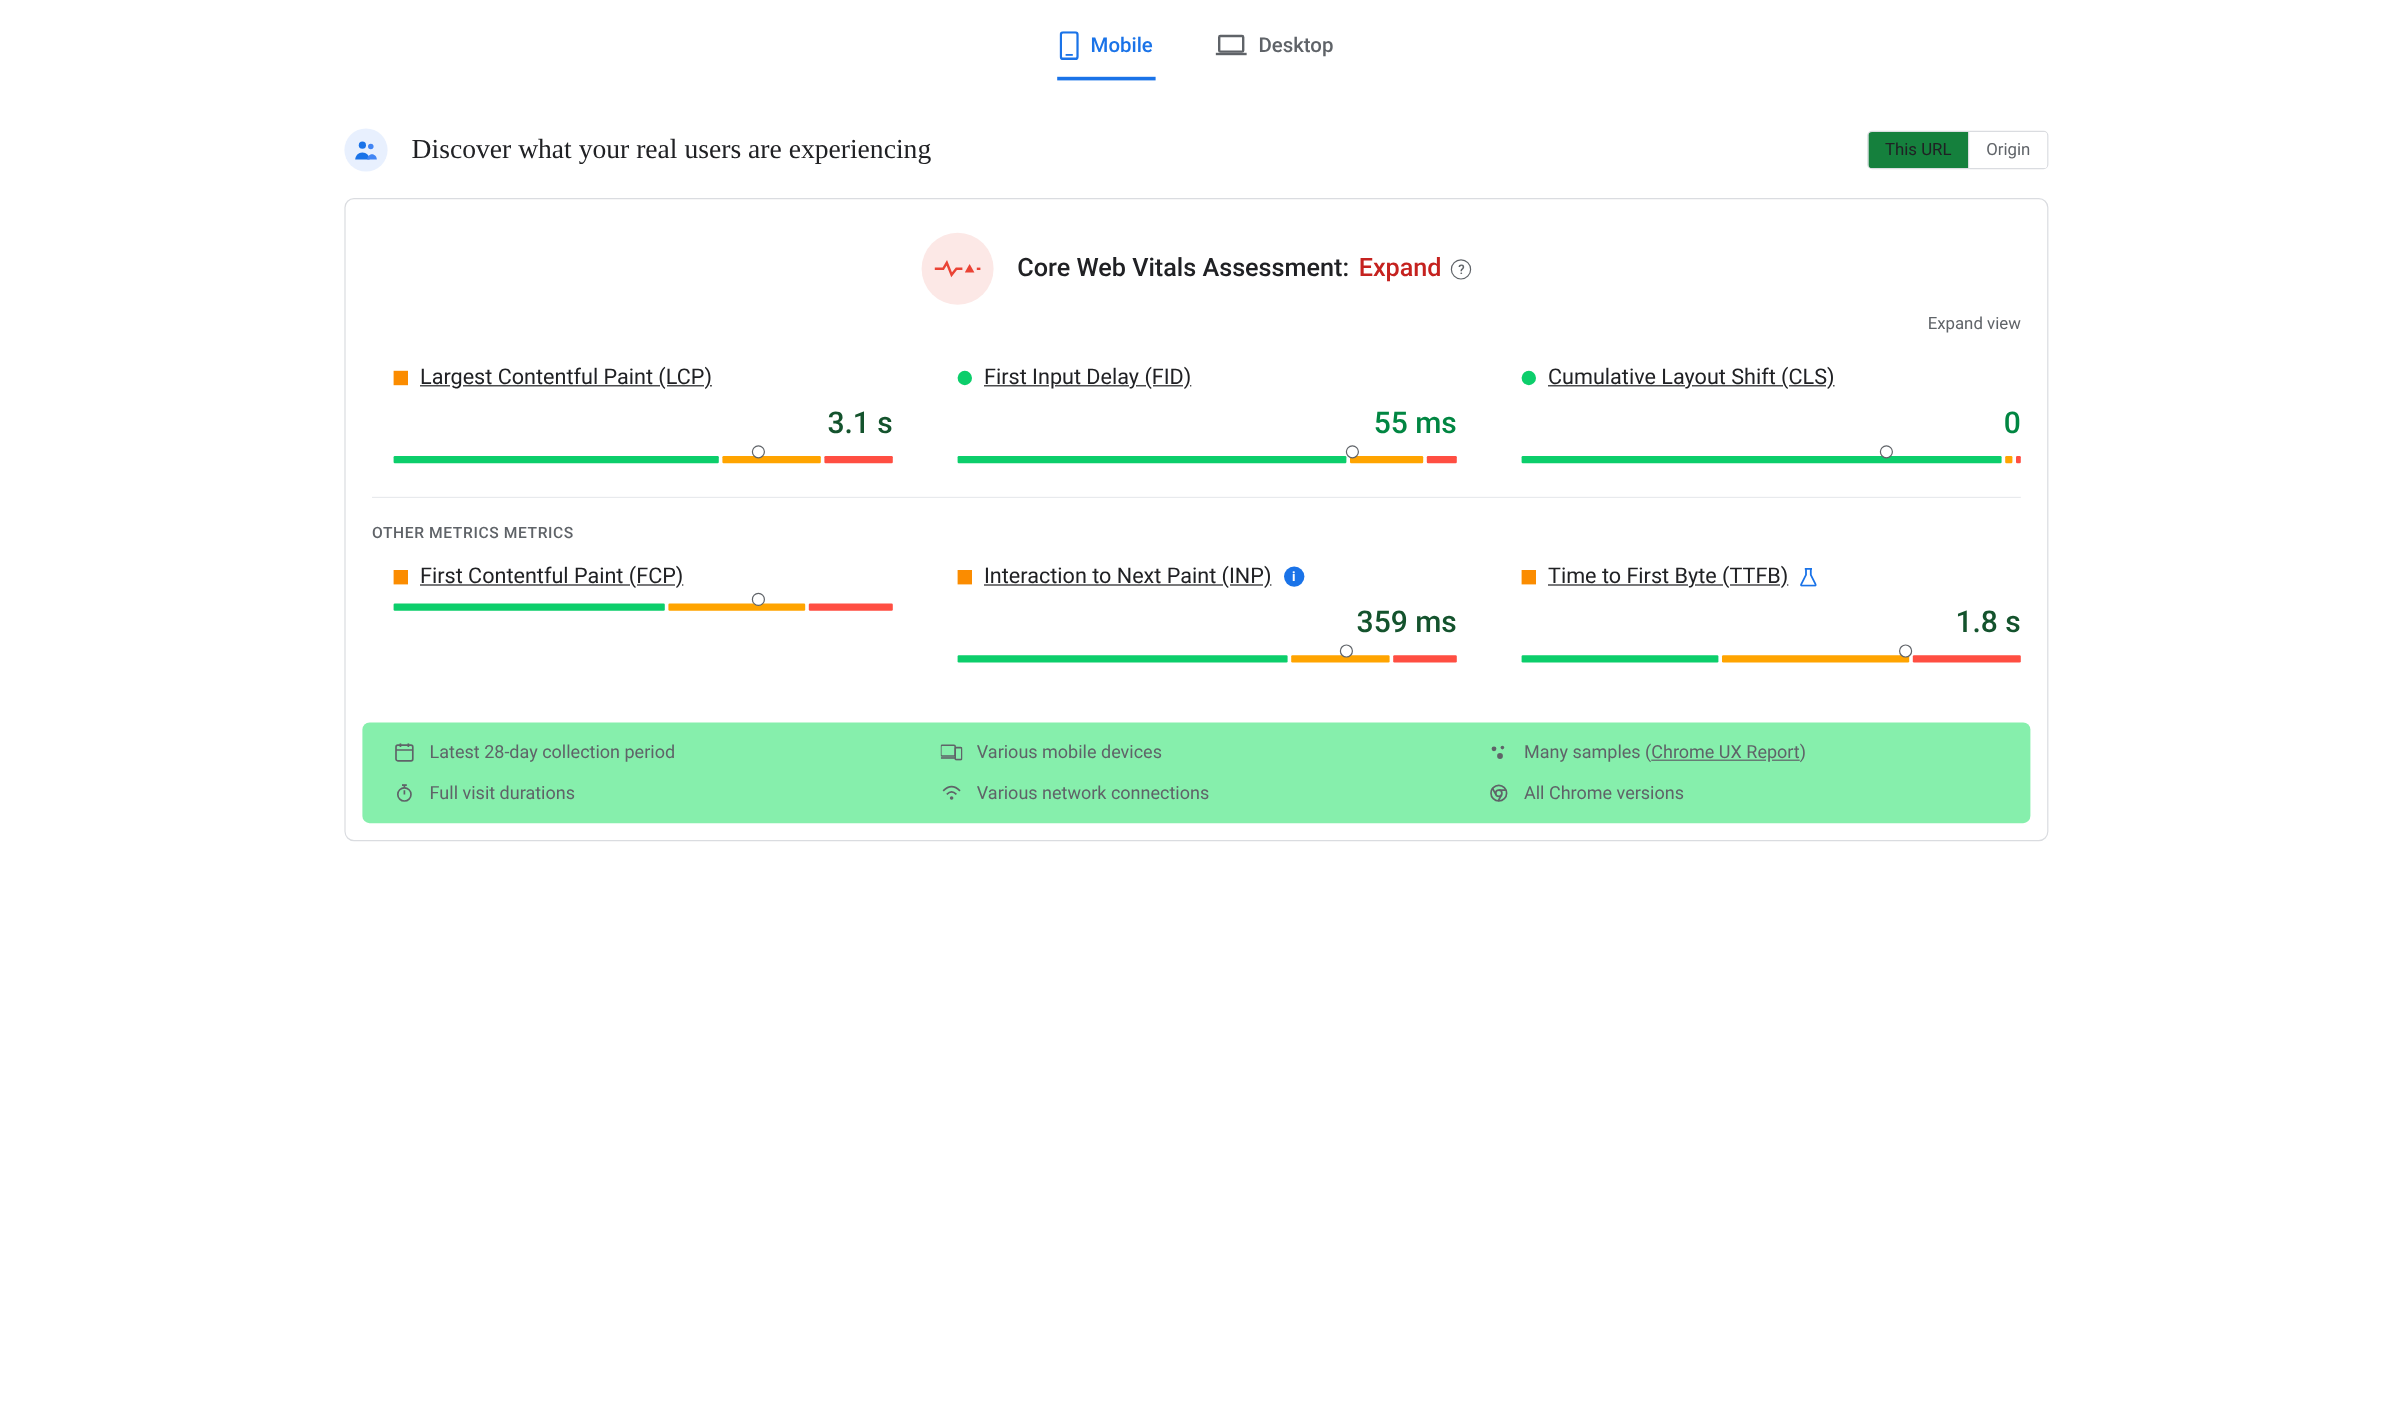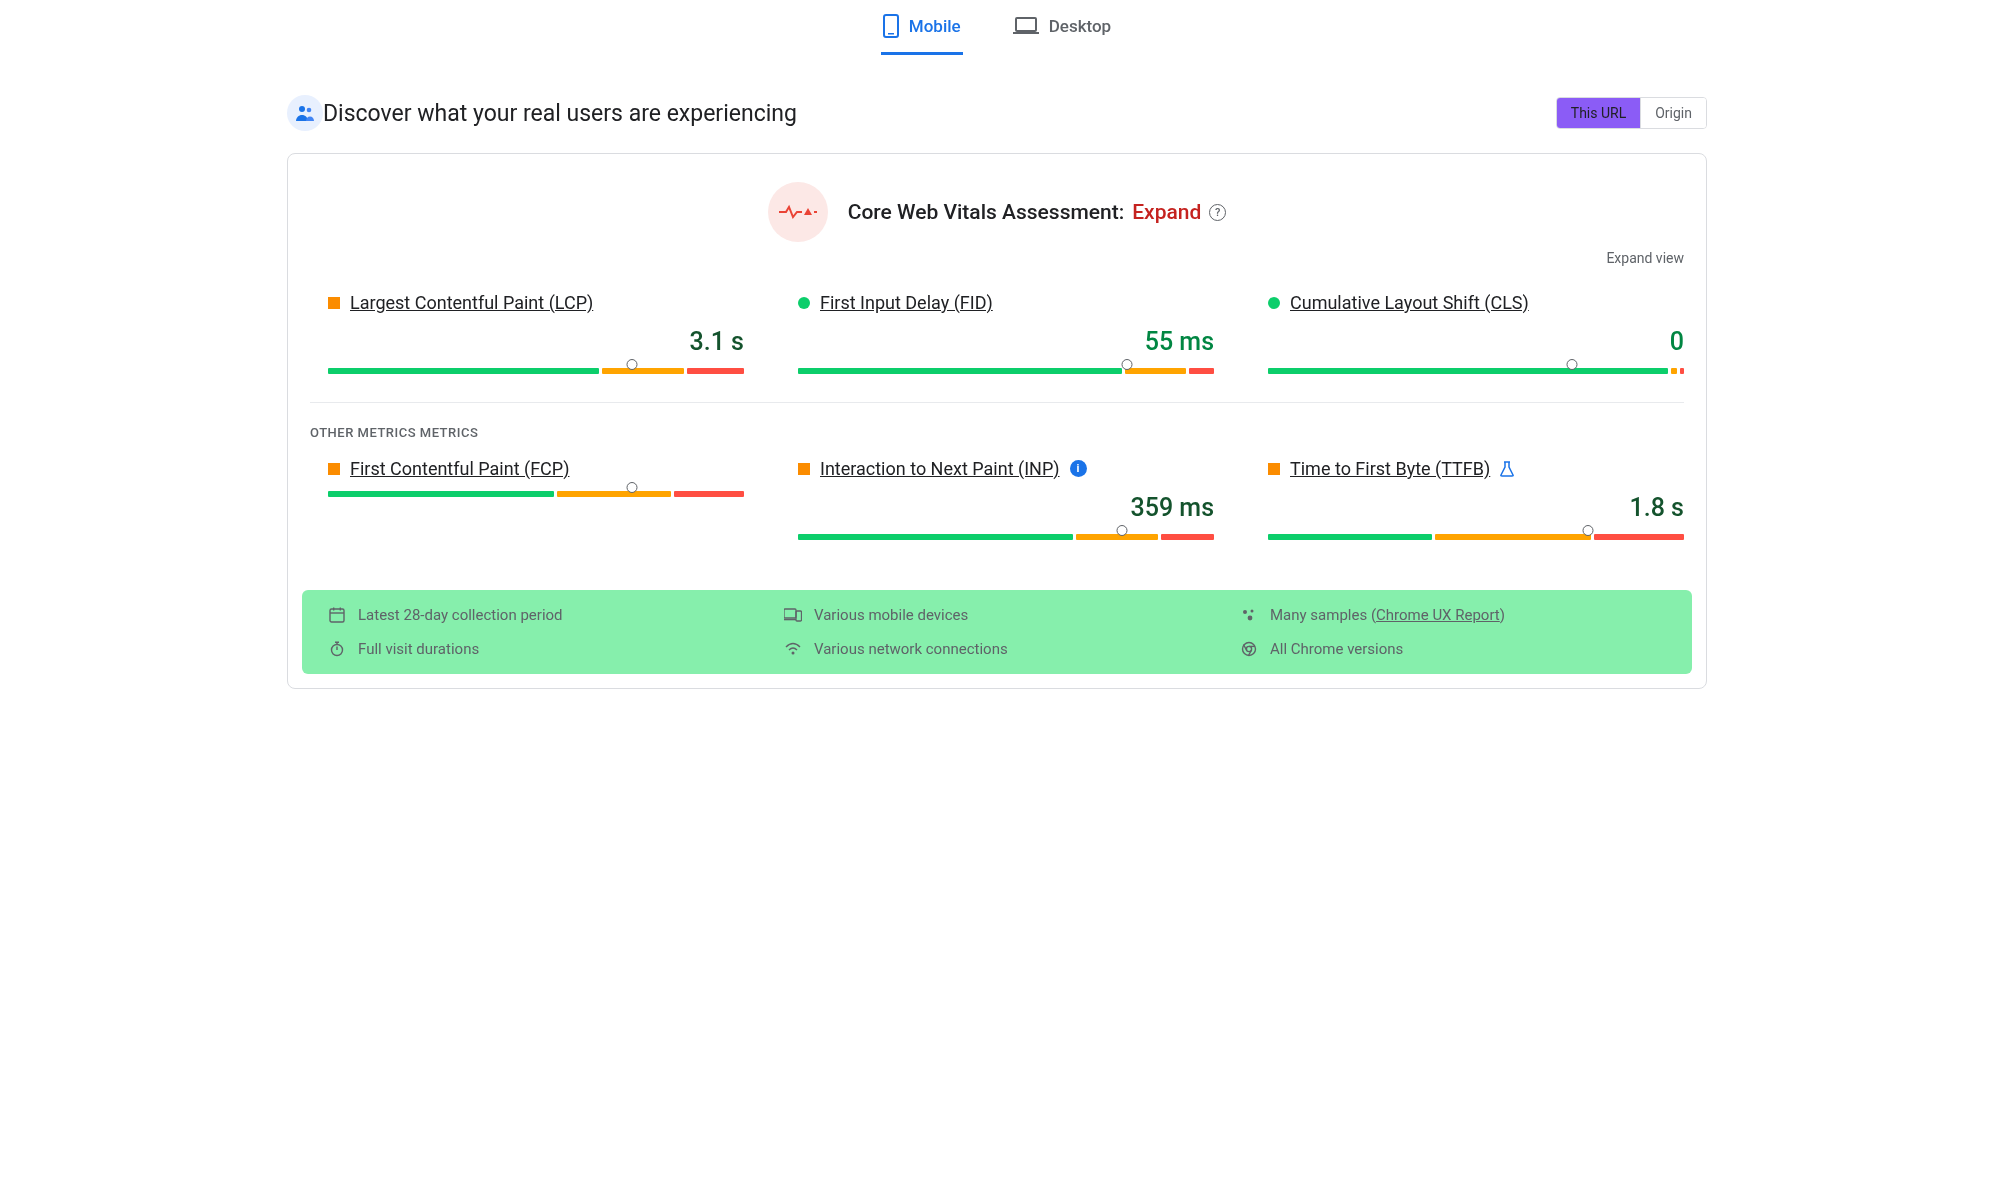--- a/index.html
+++ b/index.html
@@ -2,21 +2,21 @@
 <html><head>
 <meta charset="utf-8">
 <style>
 * { box-sizing: border-box; margin: 0; padding: 0; }
 body {
   font-family: Roboto, Arial, sans-serif;
   background: #fff;
   color: #202124;
   font-size: 14px;
 }
-.container { width: 1420px; margin: 0 auto; }
+.container { width: 1420px; margin: 12px auto; }
 
 
 .tabs {
   display: flex;
   justify-content: center;
   gap: 48px;
   padding: 8px 0 0;
 }
 .tab {
   display: flex;
@@ -38,20 +38,22 @@
 
 .header-row {
   display: flex;
   align-items: center;
   justify-content: space-between;
   margin: 40px 0 22px;
 }
 .header-left {
   display: flex;
   align-items: center;
+  gap: 20px;
+  font-family: Liberation Serif, serif;
 }
 .pulse-icon {
   width: 36px; height: 36px;
   border-radius: 50%;
   background: #e8f0fe;
   display: flex; align-items: center; justify-content: center;
 }
 .header-title {
   font-size: 23px;
   font-weight: 400;
@@ -63,21 +65,21 @@
   border-radius: 4px;
   overflow: hidden;
 }
 .toggle-btn {
   padding: 7px 14px;
   font-size: 14px;
   color: #5f6368;
   cursor: pointer;
   background: #fff;
 }
-.toggle-btn.active { background: #8b5cf6; color: #202124; }
+.toggle-btn.active { background: #15803d; color: #202124; }
 .toggle-btn + .toggle-btn { border-left: 1px solid #dadce0; }
 
 
 .card {
   border: 1px solid #dadce0;
   border-radius: 8px;
   padding: 28px 0 0;
 }
 
 

